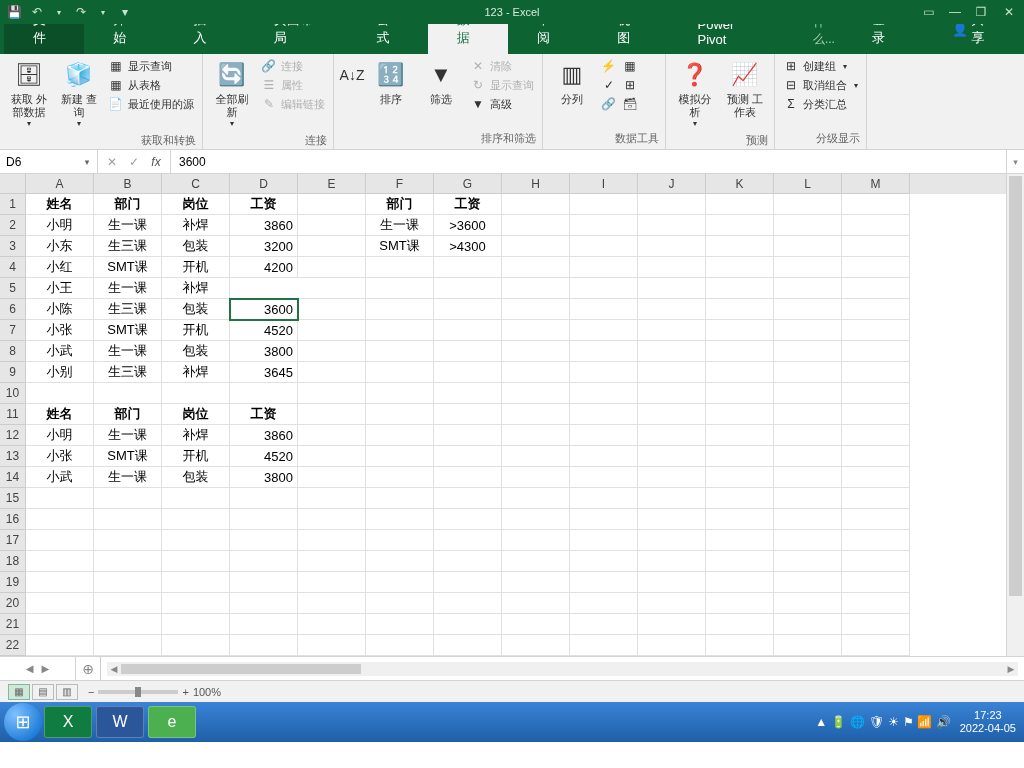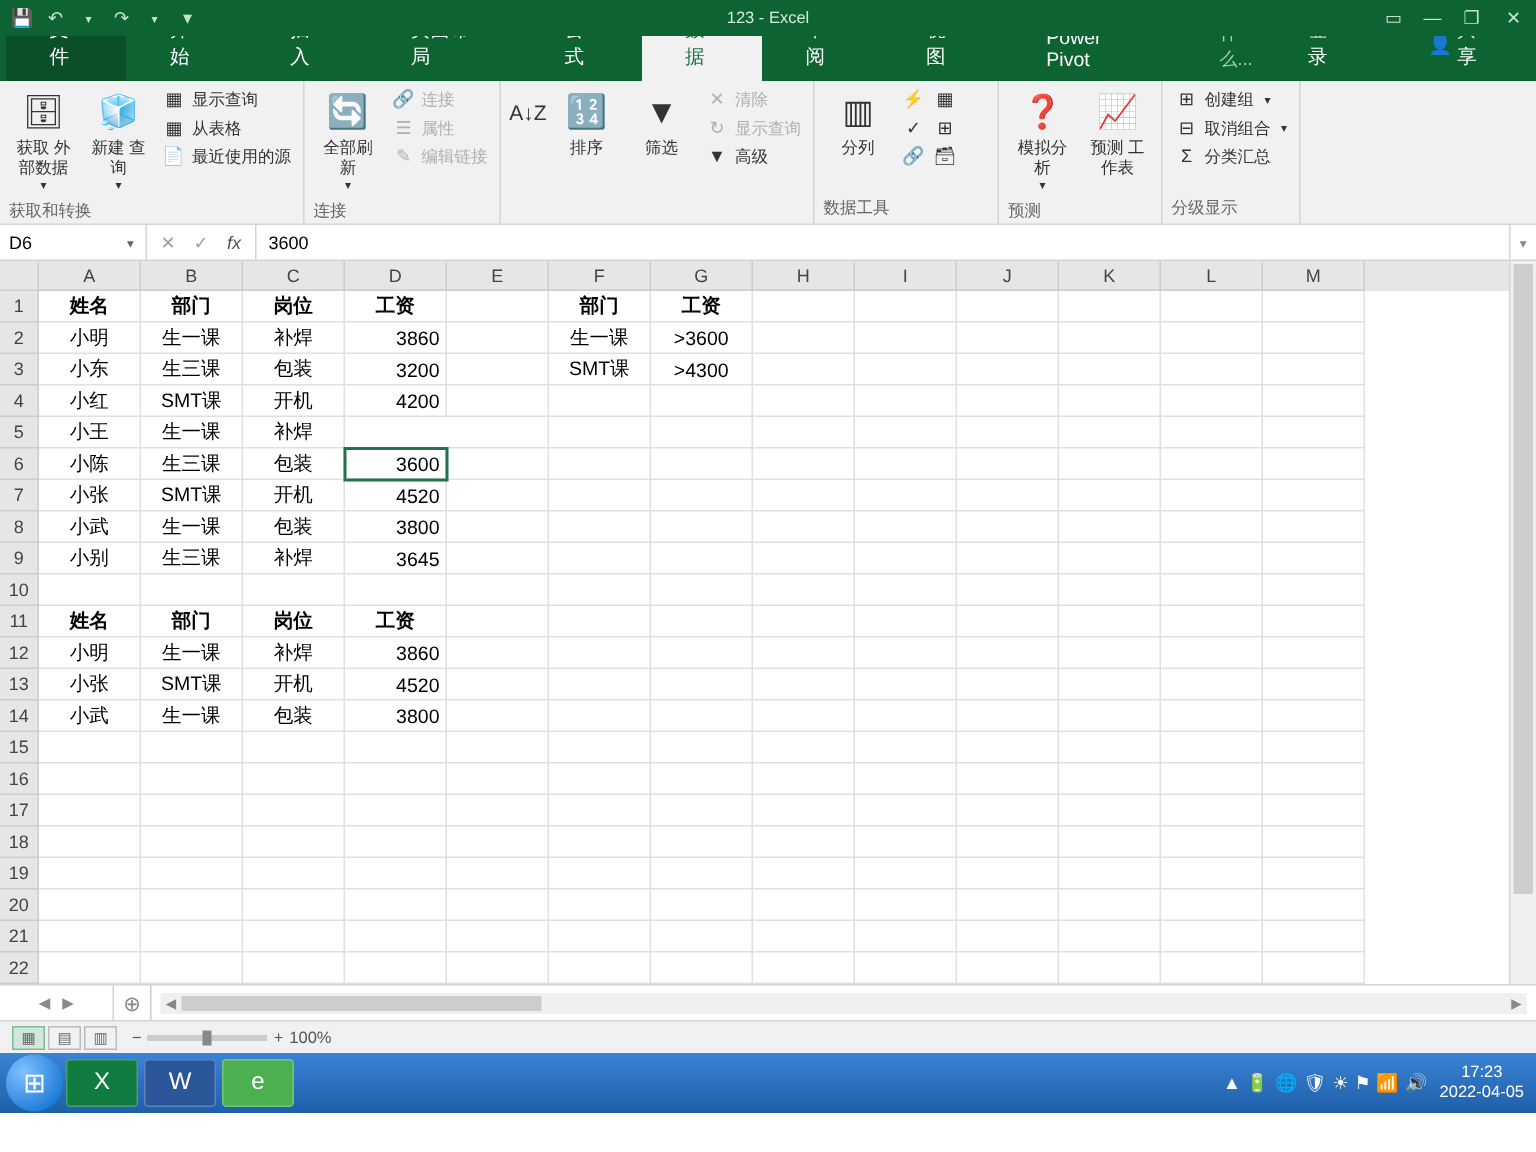--- a/index.html
+++ b/index.html
@@ -20,21 +20,21 @@
 .tab { color: #fff; font-size: 13px; padding: 6px 29px 7px; cursor: pointer; }
 .tab.file { background: #0a4f28; }
 .tab.active { background: #f1f1f1; color: #217346; }
 .tell-me { color: #a9d1b9; font-size: 12px; padding: 6px 8px; display: flex; align-items: center; gap: 4px; flex: 1; }
 .tab.login { color: #fff; font-size: 13px; }
 .tab.share { color: #fff; display: flex; align-items: center; gap: 3px; }
 
 
 .ribbon { height: 96px; background: #f1f1f1; border-bottom: 1px solid #d4d4d4; display: flex; }
 .group { border-right: 1px solid #d4d4d4; padding: 3px 6px 0; display: flex; flex-direction: column; justify-content: space-between; height: 100%; }
-.group-label { font-size: 11px; color: #666; text-align: left; padding: 2px 0 3px; }
+.group-label { font-size: 11px; color: #666; text-align: right; padding: 2px 0 3px; }
 .group-body { display: flex; align-items: flex-start; gap: 4px; flex: 1; }
 .big-btn { display: flex; flex-direction: column; align-items: center; justify-content: center; width: 46px; cursor: pointer; padding: 2px; font-size: 11px; color: #333; text-align: center; line-height: 1.2; }
 .big-btn .ico { width: 32px; height: 32px; display: flex; align-items: center; justify-content: center; font-size: 22px; margin-bottom: 2px; }
 .small-btns { display: flex; flex-direction: column; gap: 1px; }
 .small-btn { display: flex; align-items: center; gap: 4px; font-size: 11px; color: #333; padding: 1px 2px; cursor: pointer; white-space: nowrap; }
 .small-btn.disabled { color: #b0b0b0; }
 .small-btn .ico { width: 16px; height: 16px; display: flex; align-items: center; justify-content: center; font-size: 12px; }
 
 
 .formula-bar { height: 24px; background: #fff; border-bottom: 1px solid #d4d4d4; display: flex; align-items: stretch; }
@@ -207,20 +207,21 @@
         <div class="small-btn disabled">
             <span class="ico">↻</span>
             <span>显示查询</span>
           </div>
         <div class="small-btn">
             <span class="ico">▼</span>
             <span>高级</span>
           </div>
       </div>
     </div>
+    <div class="group-label">排序和筛选</div>
   </div>
   <div class="group">
     <div class="group-body">
       <div class="big-btn">
           <div class="ico">▥</div>
           <span>分列</span>
         </div>
       <div class="small-btns" style="flex-direction:row;flex-wrap:wrap;width:60px">
         <div class="small-btn">
             <span class="ico">⚡</span>

